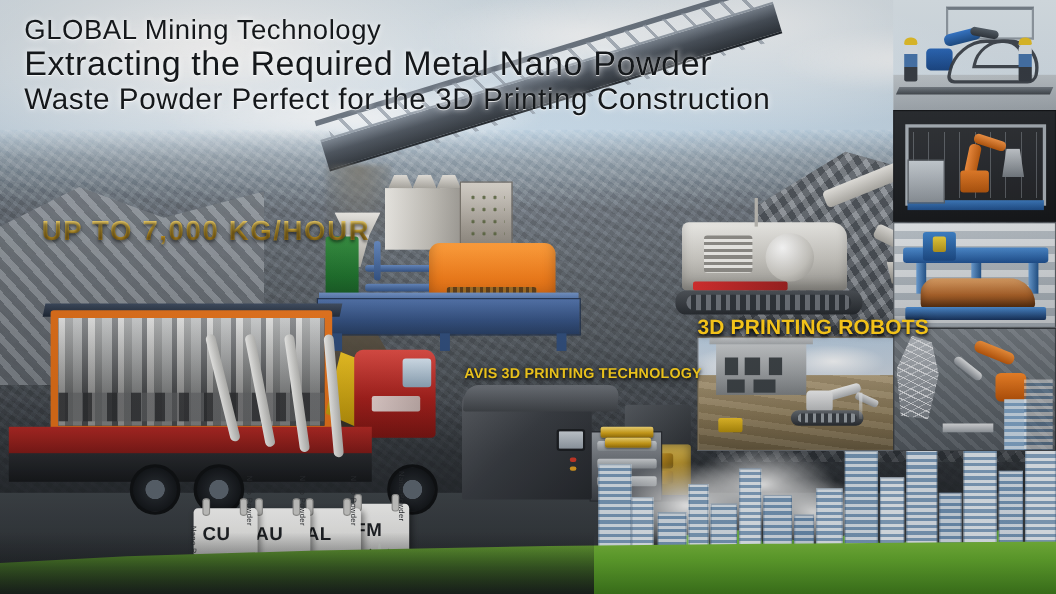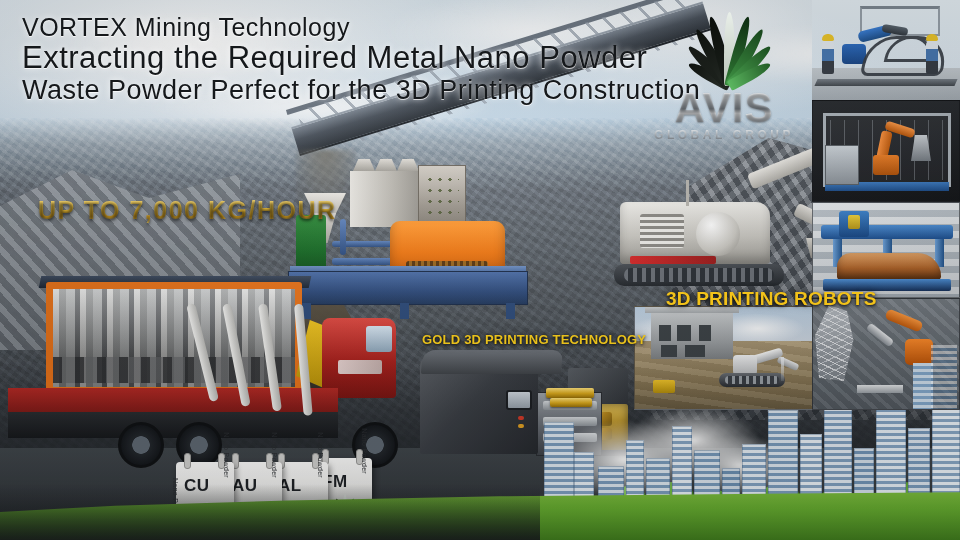--- a/index.html
+++ b/index.html
@@ -391,21 +391,21 @@
   #p5 .gen { position:absolute; left:18px; bottom:16px; width:22px; height:13px;
         background:linear-gradient(180deg,#f0c42a,#b58f0c); border-radius:2px; }
   #p5 .jet { position:absolute; left:146px; bottom:28px; width:3px; height:24px;
         background:linear-gradient(180deg,rgba(235,238,241,.9),rgba(180,186,192,.2)); }
 
   .panellabel {
     position:absolute; z-index:36;
     font-family:"Liberation Sans",sans-serif; font-weight:700;
     color:#f2c21a; text-shadow:0 1px 3px rgba(0,0,0,.85), 0 0 8px rgba(0,0,0,.6);
   }
-  #lbl-robots { left:666px; top:288px; font-size:19px; letter-spacing:.2px; }
+  #lbl-robots { left:634px; top:288px; font-size:19px; letter-spacing:.2px; }
   #lbl-gold   { left:422px; top:332px; font-size:13px; letter-spacing:.2px; color:#e8c01c; }
 
   
   .city { position:absolute; right:0; bottom:0; width:420px; height:150px; z-index:29; }
   .citycloud {
     position:absolute; left:20px; bottom:42px; width:230px; height:96px;
     background:
       radial-gradient(ellipse 44% 56% at 28% 60%, rgba(255,255,255,.98), rgba(255,255,255,0) 72%),
       radial-gradient(ellipse 40% 50% at 58% 40%, rgba(255,255,255,.95), rgba(255,255,255,0) 72%),
       radial-gradient(ellipse 34% 44% at 78% 66%, rgba(255,255,255,.9), rgba(255,255,255,0) 72%);
@@ -440,40 +440,25 @@
   <div class="cloudwisp" style="left:140px; top:80px; width:360px; height:54px;"></div>
 
   <div class="rockband">
     <div class="rocktex"></div>
   </div>
   <div class="rockpileL"></div>
   <div class="rockpileR"></div>
   <div class="grounddark"></div>
 
   <div class="headline">
-    <span class="ln ln1">VORTEX Mining Technology</span>
+    <span class="ln ln1">GLOBAL Mining Technology</span>
     <span class="ln ln2">Extracting the Required Metal Nano Powder</span>
     <span class="ln ln3">Waste Powder Perfect for the 3D Printing Construction</span>
   </div>
 
-  <div class="logo">
-    <div class="leaf">
-      <div class="seg" style="transform:rotate(-62deg) scaleY(.62); background:linear-gradient(180deg,#0e120e,#2a2f2a);"></div>
-      <div class="seg" style="transform:rotate(-46deg) scaleY(.76); background:linear-gradient(180deg,#10141020,#1d221d); background-color:#171b17;"></div>
-      <div class="seg" style="transform:rotate(-30deg) scaleY(.88); background:linear-gradient(180deg,#0d110d,#232823);"></div>
-      <div class="seg" style="transform:rotate(-15deg) scaleY(.97); background:linear-gradient(180deg,#0b0f0b,#1a1f1a);"></div>
-      <div class="seg" style="transform:rotate(0deg)   scaleY(1);   background:linear-gradient(180deg,#e9efe9,#b9c4b9);"></div>
-      <div class="seg" style="transform:rotate(15deg)  scaleY(.97); background:linear-gradient(180deg,#0f2d12,#2f7a34);"></div>
-      <div class="seg" style="transform:rotate(30deg)  scaleY(.88); background:linear-gradient(180deg,#18451c,#3f9344);"></div>
-      <div class="seg" style="transform:rotate(46deg)  scaleY(.76); background:linear-gradient(180deg,#1c4f20,#4ba350);"></div>
-      <div class="seg" style="transform:rotate(62deg)  scaleY(.62); background:linear-gradient(180deg,#225c26,#5cb760);"></div>
-    </div>
-    <div class="avis-word">AVIS</div>
-    <div class="avis-sub">GLOBAL GROUP</div>
-  </div>
 
   <div class="capacity">UP TO 7,000 KG/HOUR</div>
 
   <div class="boom">
     <div class="rail"></div>
     <div class="truss"></div>
     <div class="belt"></div>
   </div>
   <div class="spill"></div>
 
@@ -637,21 +622,21 @@
       <div class="slot" style="top:40px;"></div>
     </div>
     <div class="goldbar" style="left:126px; top:40px; width:48px; height:10px;"></div>
     <div class="goldbar" style="left:130px; top:50px; width:42px; height:9px;"></div>
     <div class="mainbody"></div>
     <div class="toplid"></div>
     <div class="screen"></div>
     <div class="led" style="top:68px;"></div>
     <div class="led" style="top:76px; background:#e0a024;"></div>
   </div>
-  <div class="panellabel" id="lbl-gold">GOLD 3D PRINTING TECHNOLOGY</div>
+  <div class="panellabel" id="lbl-gold">AVIS 3D PRINTING TECHNOLOGY</div>
 
   <div class="panel b" id="p5">
     <div class="clouds"></div>
     <div class="dirt"></div>
     <div class="house">
       <div class="top"></div>
       <div class="win" style="left:8px;  top:14px; width:12px; height:16px;"></div>
       <div class="win" style="left:26px; top:14px; width:14px; height:16px;"></div>
       <div class="win" style="left:48px; top:14px; width:12px; height:16px;"></div>
       <div class="win" style="left:10px; top:34px; width:16px; height:12px;"></div>

